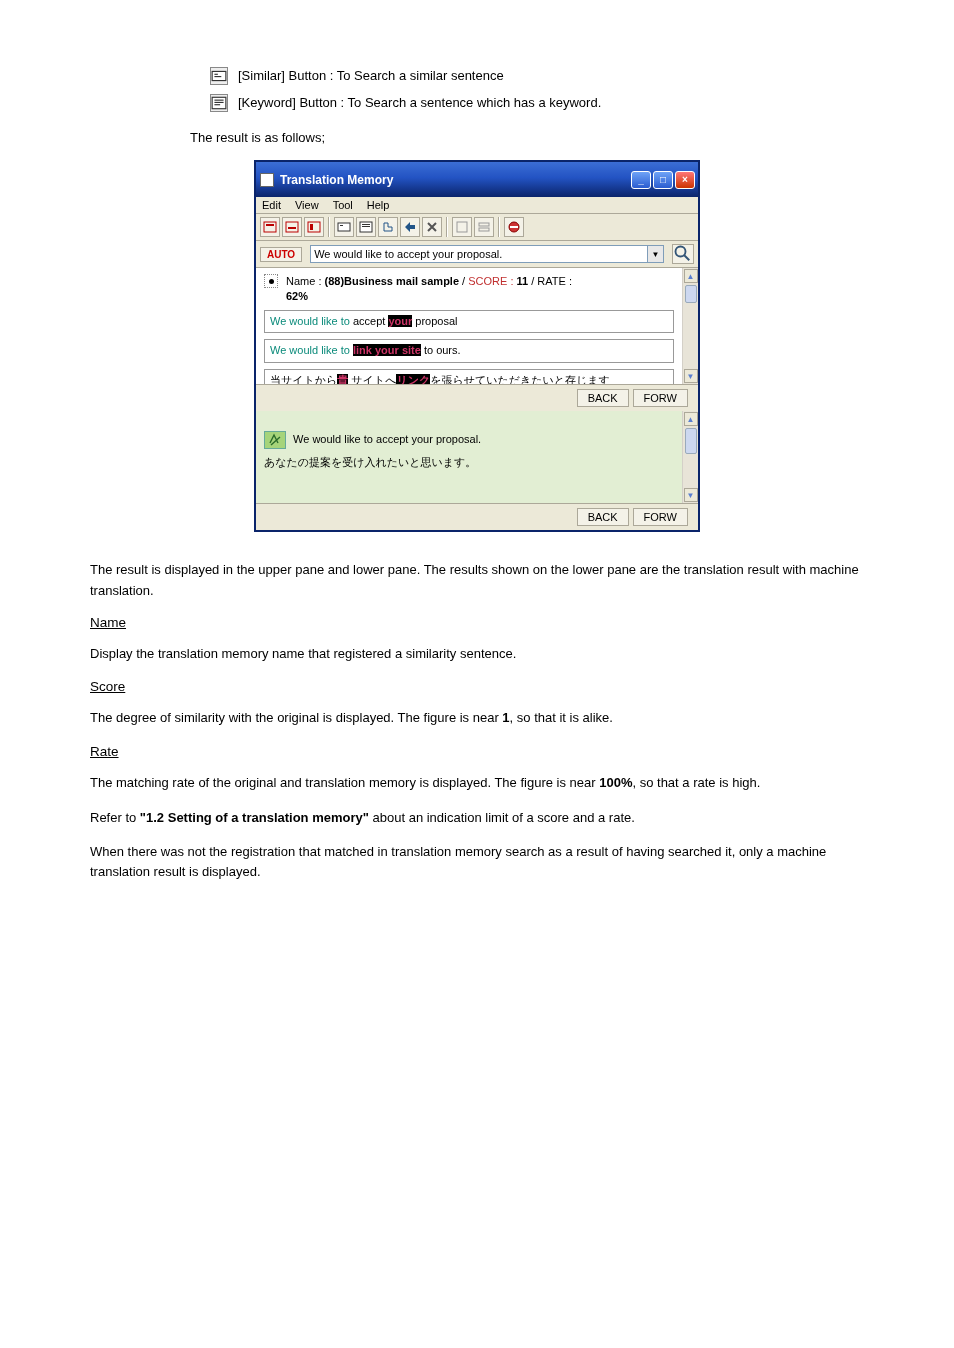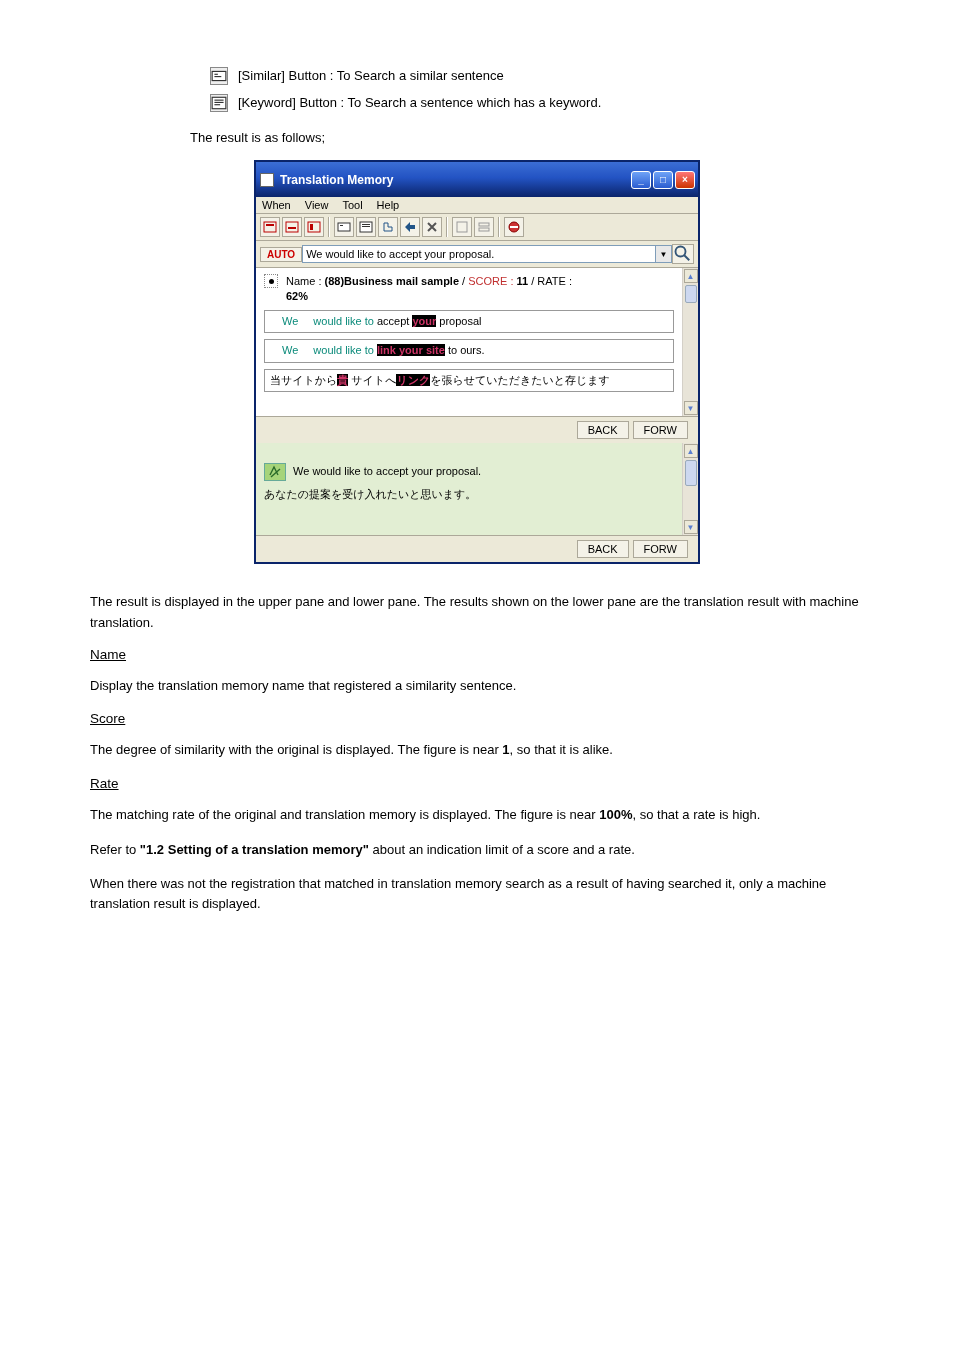--- a/index.html
+++ b/index.html
@@ -39,41 +39,41 @@
   .winbtn { width:20px; height:18px; border:1px solid #fff; border-radius:3px; display:flex; align-items:center; justify-content:center; font-size:10px; font-family:Arial; }
   .winbtn.min,.winbtn.max { background: linear-gradient(#6fa3f7,#2a5cd0); color:#fff; }
   .winbtn.close { background: linear-gradient(#f77,#c30); color:#fff; font-weight:bold; }
   .menubar { background:#ECE9D8; padding:2px 6px; border-bottom:1px solid #aca899; display:flex; gap:14px; font-size:11px; }
   .menubar span { cursor:default; }
   .toolbar { background:#ECE9D8; padding:3px 4px; border-bottom:1px solid #aca899; display:flex; gap:2px; align-items:center; }
   .tbbtn { width:20px; height:20px; border:1px solid #aca899; background:#f4f2e8; display:flex; align-items:center; justify-content:center; font-size:9px; overflow:hidden; }
   .tbbtn.red { color:#b00; font-weight:bold; }
   .tbbtn svg { width:14px; height:14px; }
   .sep { width:2px; height:20px; border-left:1px solid #aca899; border-right:1px solid #fff; margin:0 2px; }
-  .searchrow { background:#ECE9D8; padding:3px 4px; border-bottom:1px solid #aca899; display:flex; gap:0; align-items:center; }
+  .searchrow { background:#ECE9D8; padding:3px 4px; border-bottom:1px solid #aca899; display:flex; gap:8px; align-items:center; }
   .auto { border:1px solid #aca899; padding:1px 6px; font-weight:bold; color:#c00; font-size:10px; background:#f4f2e8; }
   .searchbox { flex:1; display:flex; }
   .searchbox input { flex:1; height:18px; border:1px solid #7f9db9; padding:1px 3px; font-size:11px; background:#fff; }
   .ddbtn { width:16px; height:18px; border:1px solid #7f9db9; border-left:none; background:#e8e8e8; display:flex;align-items:center;justify-content:center; font-size:8px; }
   .gobtn { width:22px; height:20px; border:1px solid #aca899; background:#f4f2e8; display:flex;align-items:center;justify-content:center; }
   .pane { position:relative; background:#fff; display:flex; }
   .pane-body { flex:1; padding:6px 8px 8px 8px; overflow:hidden; }
   .vscroll { width:16px; background:#e8e4d8; border-left:1px solid #d4d0c8; display:flex; flex-direction:column; align-items:center; }
   .sbtn { width:14px; height:14px; border:1px solid #aca899; background:#ece9d8; font-size:8px; display:flex;align-items:center;justify-content:center; color:#5a7fd0; margin:1px 0;}
   .vscroll .thumb { width:12px; flex:none; background:#cdd8f0; border:1px solid #9ab; border-radius:2px; margin:1px 0; }
   .vscroll .track { flex:1; width:14px; }
   .radio-dot { width:14px; height:14px; border:1px dotted #888; display:inline-flex; align-items:center; justify-content:center; margin-right:6px; background:#fff; vertical-align:top; }
   .radio-dot::after { content:''; width:5px; height:5px; background:#000; border-radius:50%; }
   .meta { font-size:11px; margin-left:2px; line-height:1.35; }
   .meta .lbl { color:#000; }
   .meta .name { font-weight:bold; color:#000; }
   .meta .score-lbl { color:#c02f2f; }
   .meta .score { font-weight:bold; color:#000; }
   .segbox { border:1px solid #999; margin:6px 0 0 0; padding:3px 5px; font-size:11px; line-height:1.4; background:#fff; }
-  .hl-teal { color:#0a8a7a;margin-left:12px; }
+  .hl-teal { color:#0a8a7a; }
   .hl-pink { color:#c36; background:#000000;font-weight:bold; }
   .navrow { background:#ECE9D8; border-top:1px solid #aca899; padding:4px 10px 4px 4px; display:flex; justify-content:flex-end; gap:4px; }
   .navbtn { border:1px solid #aca899; background:#f4f2e8; padding:2px 10px; font-size:11px; font-family:Arial; }
   .pane2 .pane-body { background:#e2eed3; }
   .mt-icon { width:22px; height:18px; background:#a6d47a; border:1px solid #6a9; display:inline-flex; align-items:center; justify-content:center; margin-right:4px; vertical-align:middle; }
   .mt-icon svg{width:14px;height:14px;}
   .body-text { font-size: 13px; line-height: 1.55; margin: 14px 0; }
   .term dt { font-weight: normal; text-decoration: underline; font-size: 13.5px; margin-top: 14px; }
   .term dd { margin: 14px 0 16px 0; font-size: 13px; line-height:1.5; }
   .bold { font-weight: bold; }
@@ -116,21 +116,21 @@
       <div class="titlebar">
         <div class="appicon"></div>
         <div class="title">Translation Memory</div>
         <div class="winbtns">
           <div class="winbtn min">_</div>
           <div class="winbtn max">□</div>
           <div class="winbtn close">×</div>
         </div>
       </div>
       <div class="menubar">
-        <span>When</span>
+        <span>Edit</span>
         <span>View</span>
         <span>Tool</span>
         <span>Help</span>
       </div>
       <div class="toolbar">
         <div class="tbbtn red">
             <svg viewBox="0 0 14 14">
               <rect x="1" y="2" width="12" height="10" fill="none" stroke="#b00"></rect>
               <rect x="3" y="4" width="8" height="2" fill="#b00"></rect>
             </svg>
@@ -203,21 +203,21 @@
           <div class="ddbtn">▼</div>
         </div>
         <div class="gobtn">
           <svg viewBox="0 0 16 16">
               <circle cx="6" cy="6" r="4" fill="none" stroke="#357" stroke-width="1.5"></circle>
               <path d="M9 9 L13 13" stroke="#357" stroke-width="1.5"></path>
             </svg>
         </div>
       </div>
 
-      <div class="pane" style="height:148px;">
+      <div class="pane" style="height:116px;">
         <div class="pane-body">
           <div style="display:flex;">
             <span class="radio-dot"></span>
             <div class="meta">
               <span class="lbl">Name : </span><span class="name">(88)Business mail sample</span><span> / </span><span class="score-lbl">SCORE : </span><span class="score">11</span><span> / </span><span class="lbl">RATE : </span><br><span class="name">62%</span>
             </div>
           </div>
           <div class="segbox">
             <span class="hl-teal">We </span><span class="hl-teal">would like to</span><span> accept </span><span class="hl-pink">your</span><span> proposal</span>
           </div>

